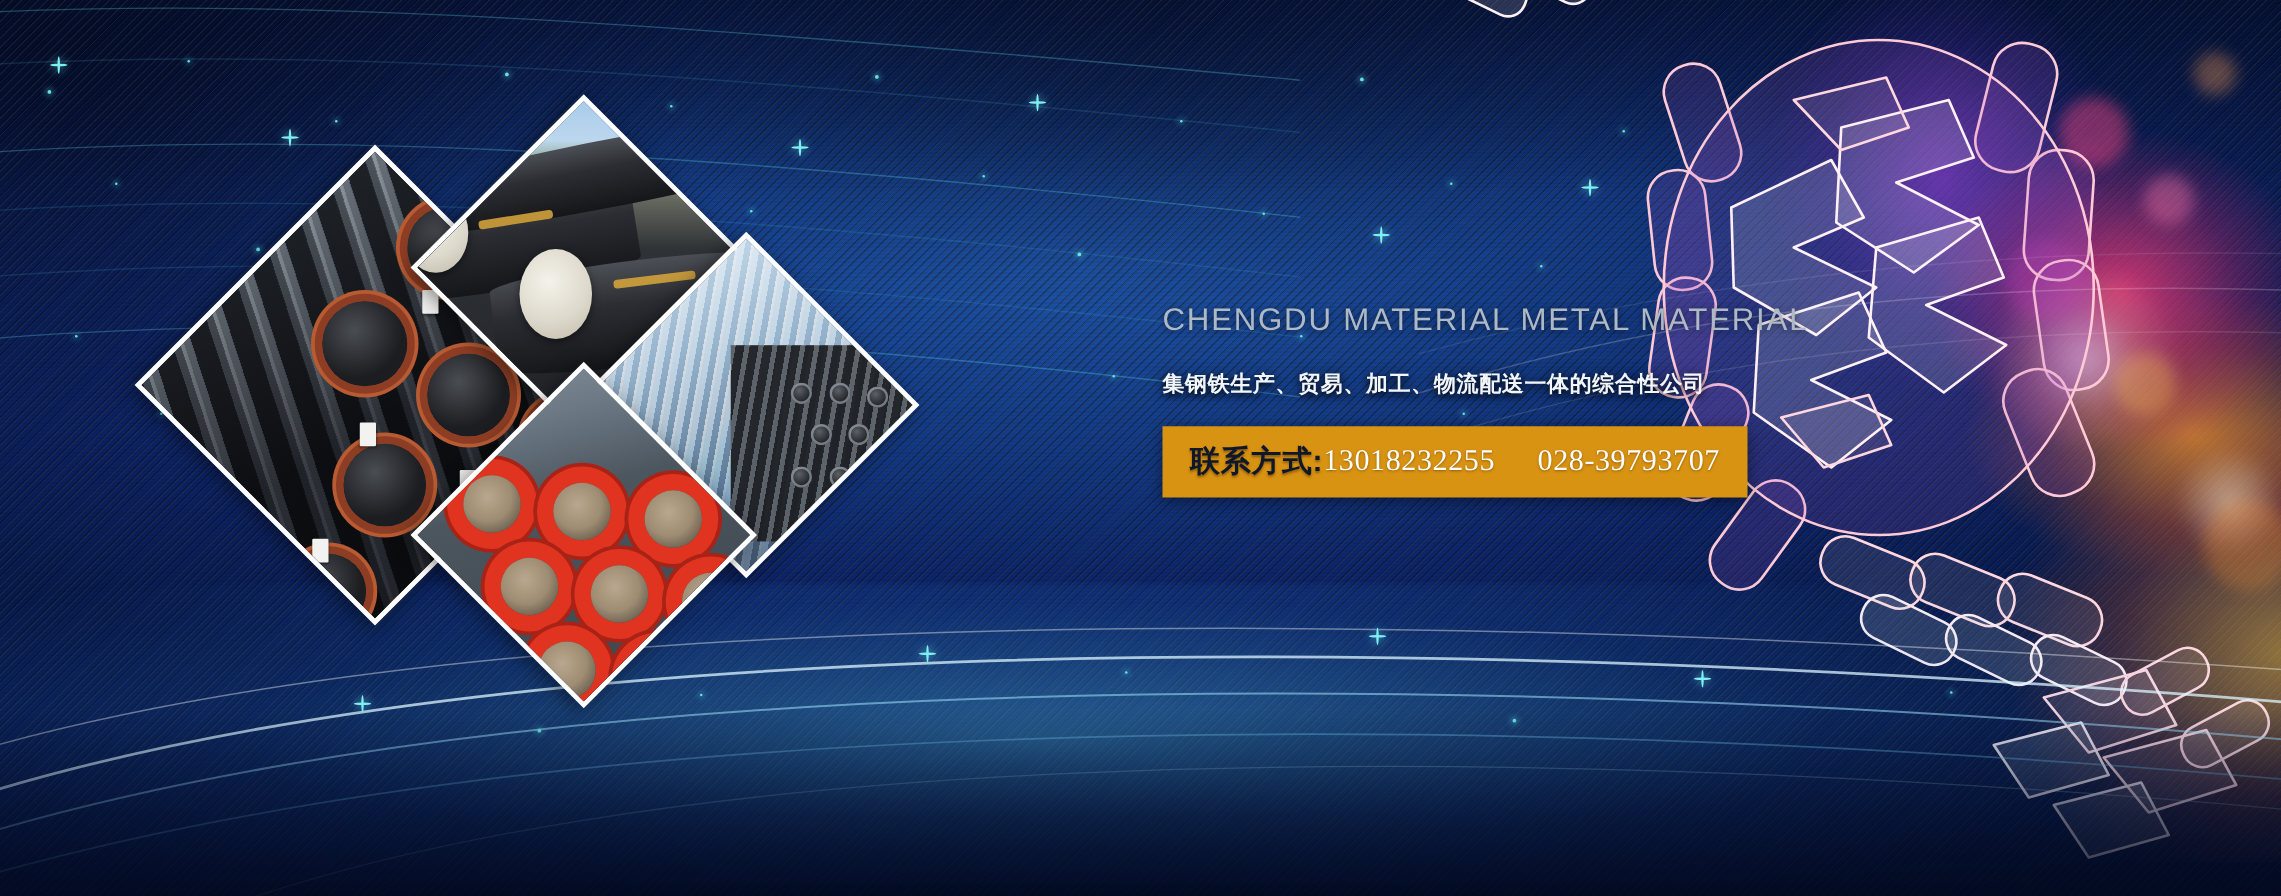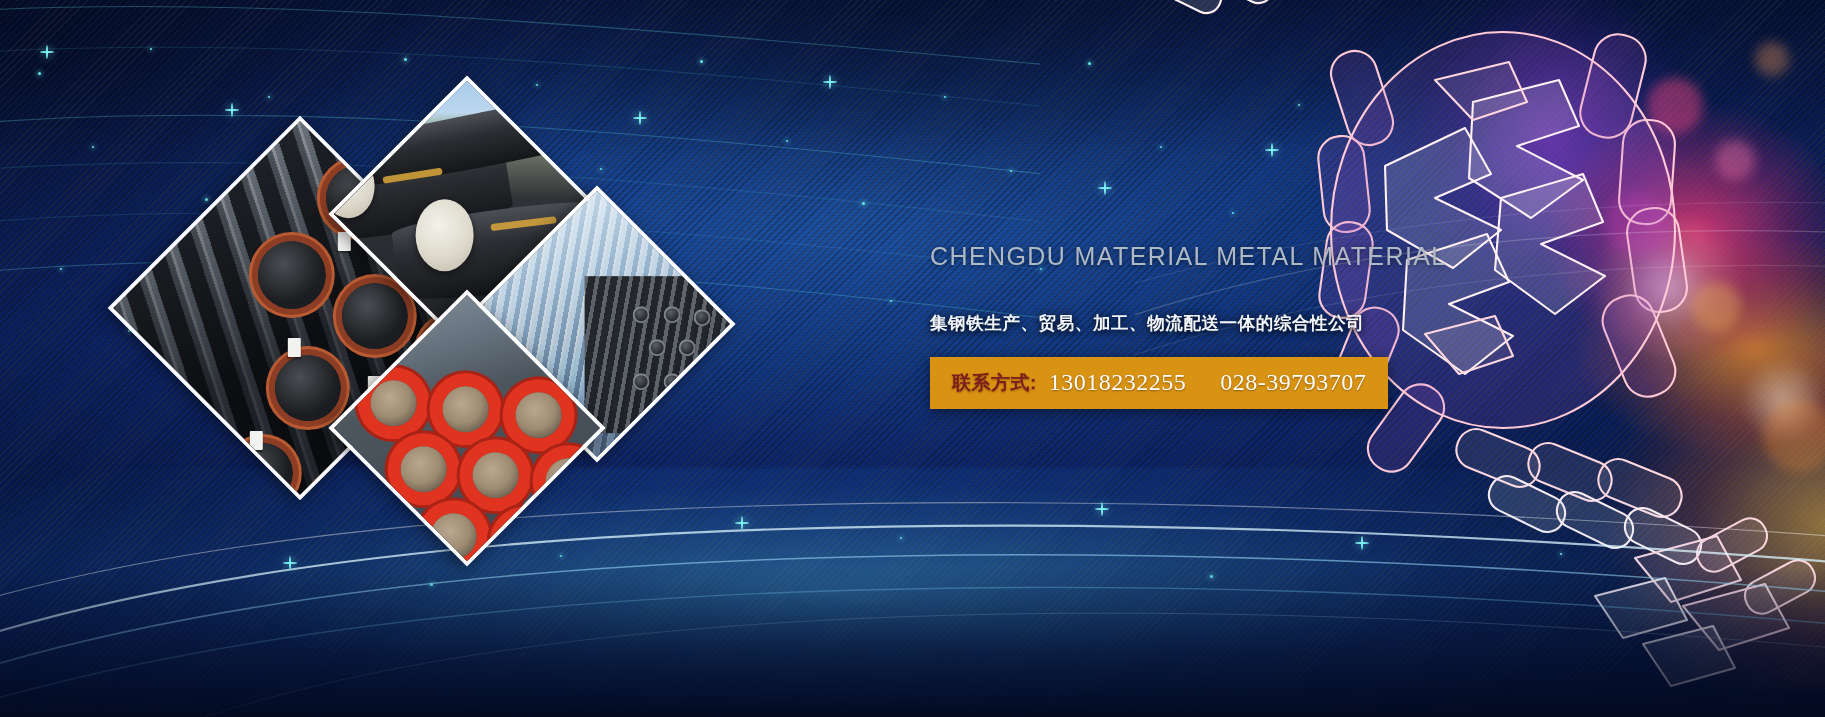--- a/index.html
+++ b/index.html
@@ -209,21 +209,21 @@
     white-space:nowrap;
   }
   .title-en{
     margin-top:7px;
     font-size:25px;letter-spacing:1.4px;
     color:#aeb9c6;font-weight:400;
     text-shadow:0 1px 5px rgba(0,0,0,.5);
     white-space:nowrap;
   }
   .tagline{
-    margin-top:40px;
+    margin-top:24px;
     font-size:17.5px;letter-spacing:.6px;
     color:#f2f6fb;font-weight:700;
     text-shadow:0 2px 6px rgba(0,0,0,.75),0 0 10px rgba(0,0,0,.5);
     white-space:nowrap;
   }
   .slogan{
     margin-top:19px;
     font-size:36px;letter-spacing:5px;
     font-weight:700;font-style:italic;
     color:#ecc771;
@@ -241,26 +241,26 @@
   }
   .contact-bar{
     margin-top:22px;
     display:inline-flex;align-items:center;
     background:#d99313;
     padding:12px 22px 13px 22px;
     box-shadow:0 3px 12px rgba(0,0,0,.48);
     white-space:nowrap;
   }
   .contact-label{
-    font-size:19px;font-weight:700;color:#7f1d1d;letter-spacing:.5px;
+    font-size:24px;font-weight:700;color:#0f172a;letter-spacing:.5px;
     text-shadow:0 1px 2px rgba(90,55,0,.6);
   }
   .contact-num{
     font-size:24px;color:#ffffff;letter-spacing:.5px;
-    margin-left:12px;
+    margin-left:0;
     text-shadow:0 1px 2px rgba(90,55,0,.6);
     font-family:"Liberation Serif","DejaVu Serif",serif;
   }
   .contact-num.second{margin-left:34px;}
 </style>
 </head>
 <body>
 
 <div class="banner">
 

